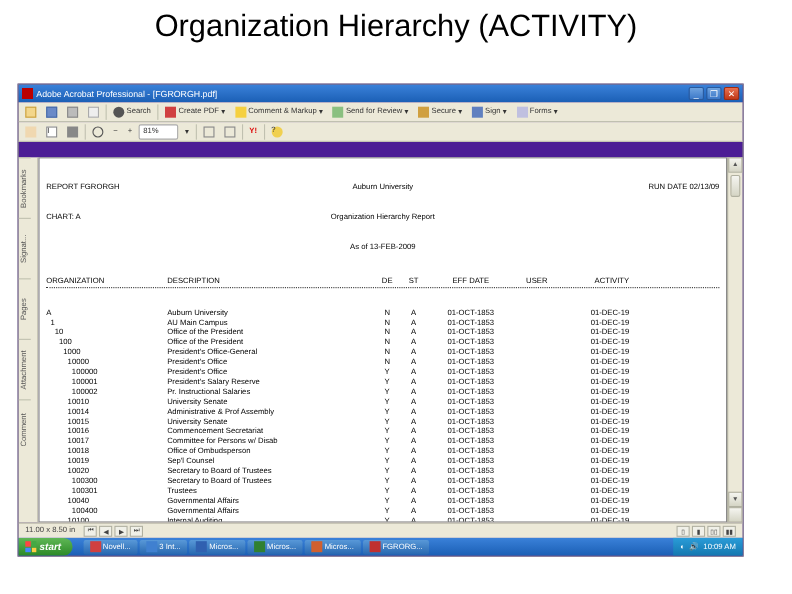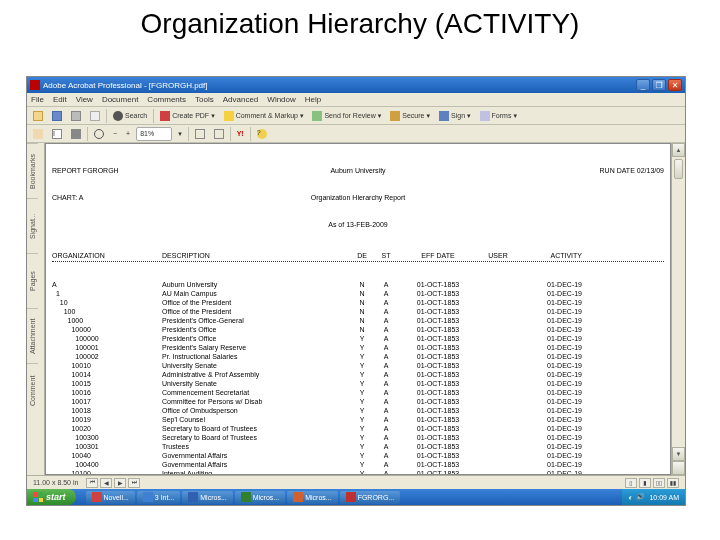--- a/index.html
+++ b/index.html
@@ -1,18 +1,18 @@
 <!DOCTYPE html>
 <html><head>
 <meta charset="utf-8">
 <style>
 * { margin: 0; padding: 0; box-sizing: border-box; font-family: Tahoma, sans-serif; }
 body { width: 720px; height: 540px; background: #fff; overflow: hidden; }
 .slide-title { text-align: center; font-size: 28px; padding: 8px 0 4px; font-family: Arial, sans-serif; }
-.app-window { position: absolute; top: 76px; left: 26px; width: 660px; height: 430px; border: 1px solid #888; background: #4c1d95; font-size: 8px; }
+.app-window { position: absolute; top: 76px; left: 16px; width: 660px; height: 430px; border: 1px solid #888; background: #4c1d95; font-size: 8px; }
 .titlebar { height: 16px; background: linear-gradient(#3a81d9,#1b5fb5); color: #fff; display: flex; align-items: center; padding: 0 3px; }
 .titlebar .icon { width: 10px; height: 10px; background: #b00; margin-right: 3px; }
 .titlebar .txt { flex: 1; font-size: 8px; }
 .win-btns { display: flex; gap: 2px; }
 .win-btn { width: 14px; height: 12px; background: linear-gradient(#6fa3e0,#3c78c8); border: 1px solid #2a5a9e; border-radius: 2px; display: flex; align-items: center; justify-content: center; color: #fff; font-size: 8px; }
 .win-btn.close { background: linear-gradient(#e87050,#c03818); border-color: #a02a10; }
 .menubar { height: 14px; background: #ece9d8; border-bottom: 1px solid #c0c0b0; display: flex; align-items: center; padding-left: 4px; gap: 9px; color: #333; }
 .toolbar { height: 18px; background: #ece9d8; border-bottom: 1px solid #c0c0b0; display: flex; align-items: center; padding: 0 3px; gap: 3px; }
 .tbtn { height: 14px; padding: 0 3px; display: flex; align-items: center; gap: 2px; border-radius: 2px; font-size: 7px; color: #333; }
 .tico { width: 10px; height: 10px; display: inline-block; }
@@ -57,31 +57,20 @@
   <div class="titlebar">
     <span class="icon"></span>
     <span class="txt">Adobe Acrobat Professional - [FGRORGH.pdf]</span>
     <div class="win-btns">
       <div class="win-btn">_</div>
       <div class="win-btn">❐</div>
       <div class="win-btn close">✕</div>
     </div>
   </div>
 
-  <div class="menubar">
-    <span>File</span>
-    <span>Edit</span>
-    <span>View</span>
-    <span>Document</span>
-    <span>Comments</span>
-    <span>Tools</span>
-    <span>Advanced</span>
-    <span>Window</span>
-    <span>Help</span>
-  </div>
 
   <div class="toolbar">
     <div class="tbtn">
         <span class="tico" style="background:#f3d68a;border:1px solid #c9a040"></span>
       </div>
     <div class="tbtn">
         <span class="tico" style="background:#6a8ac8;border:1px solid #486aa8"></span>
       </div>
     <div class="tbtn">
         <span class="tico" style="background:#bbb;border:1px solid #888"></span>

